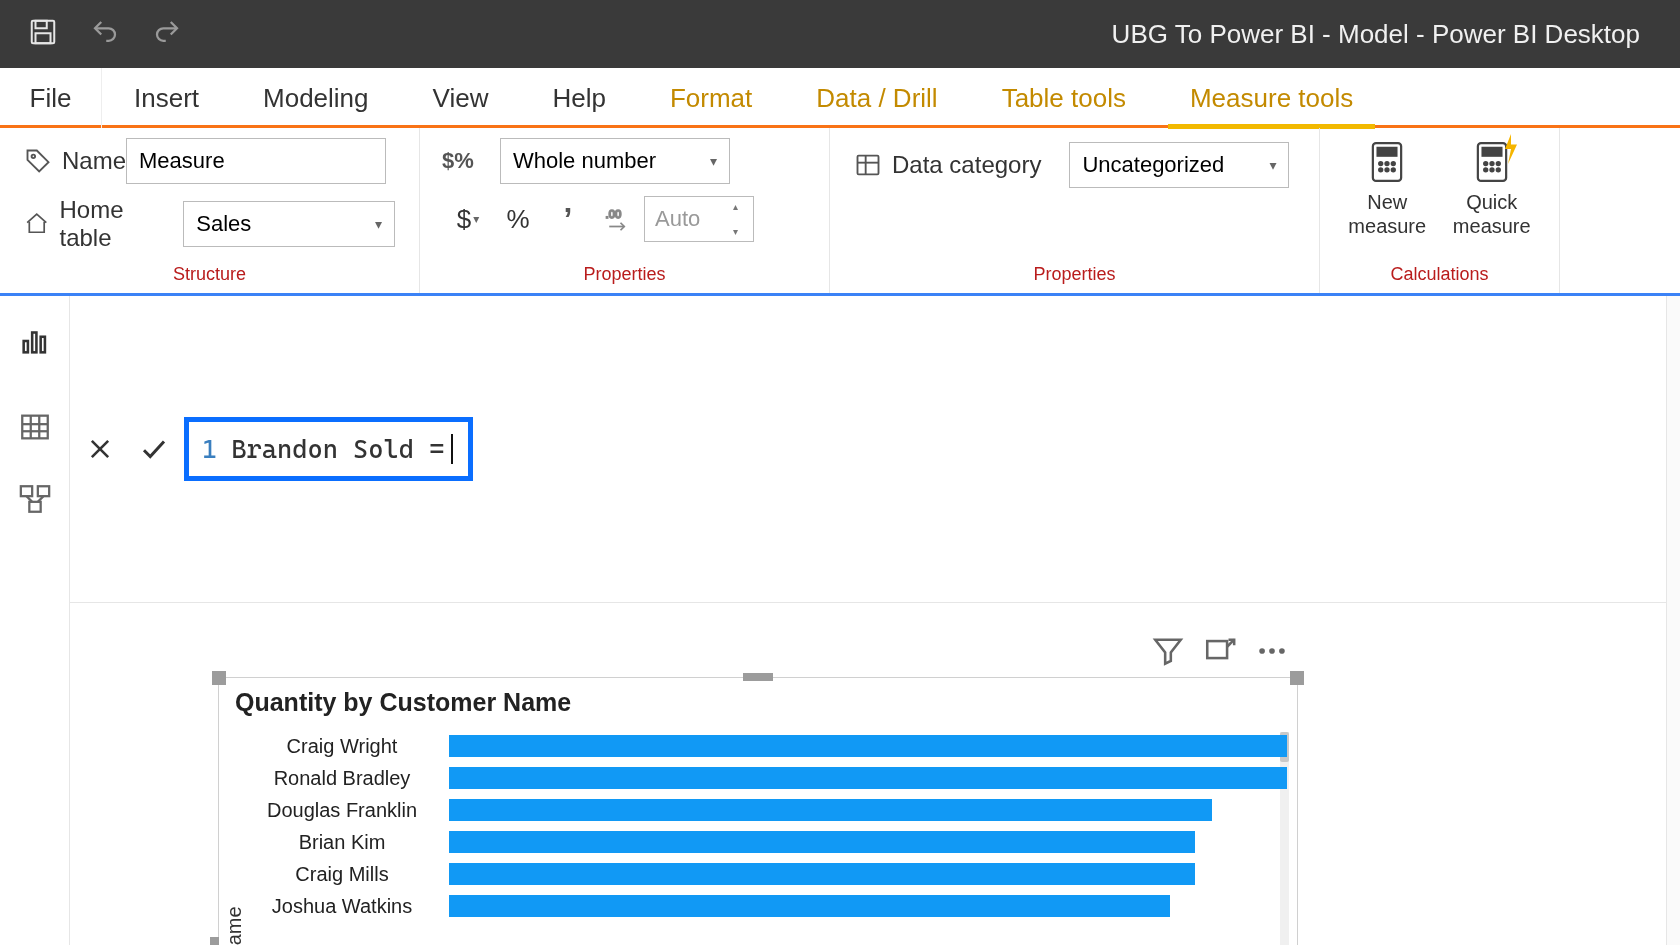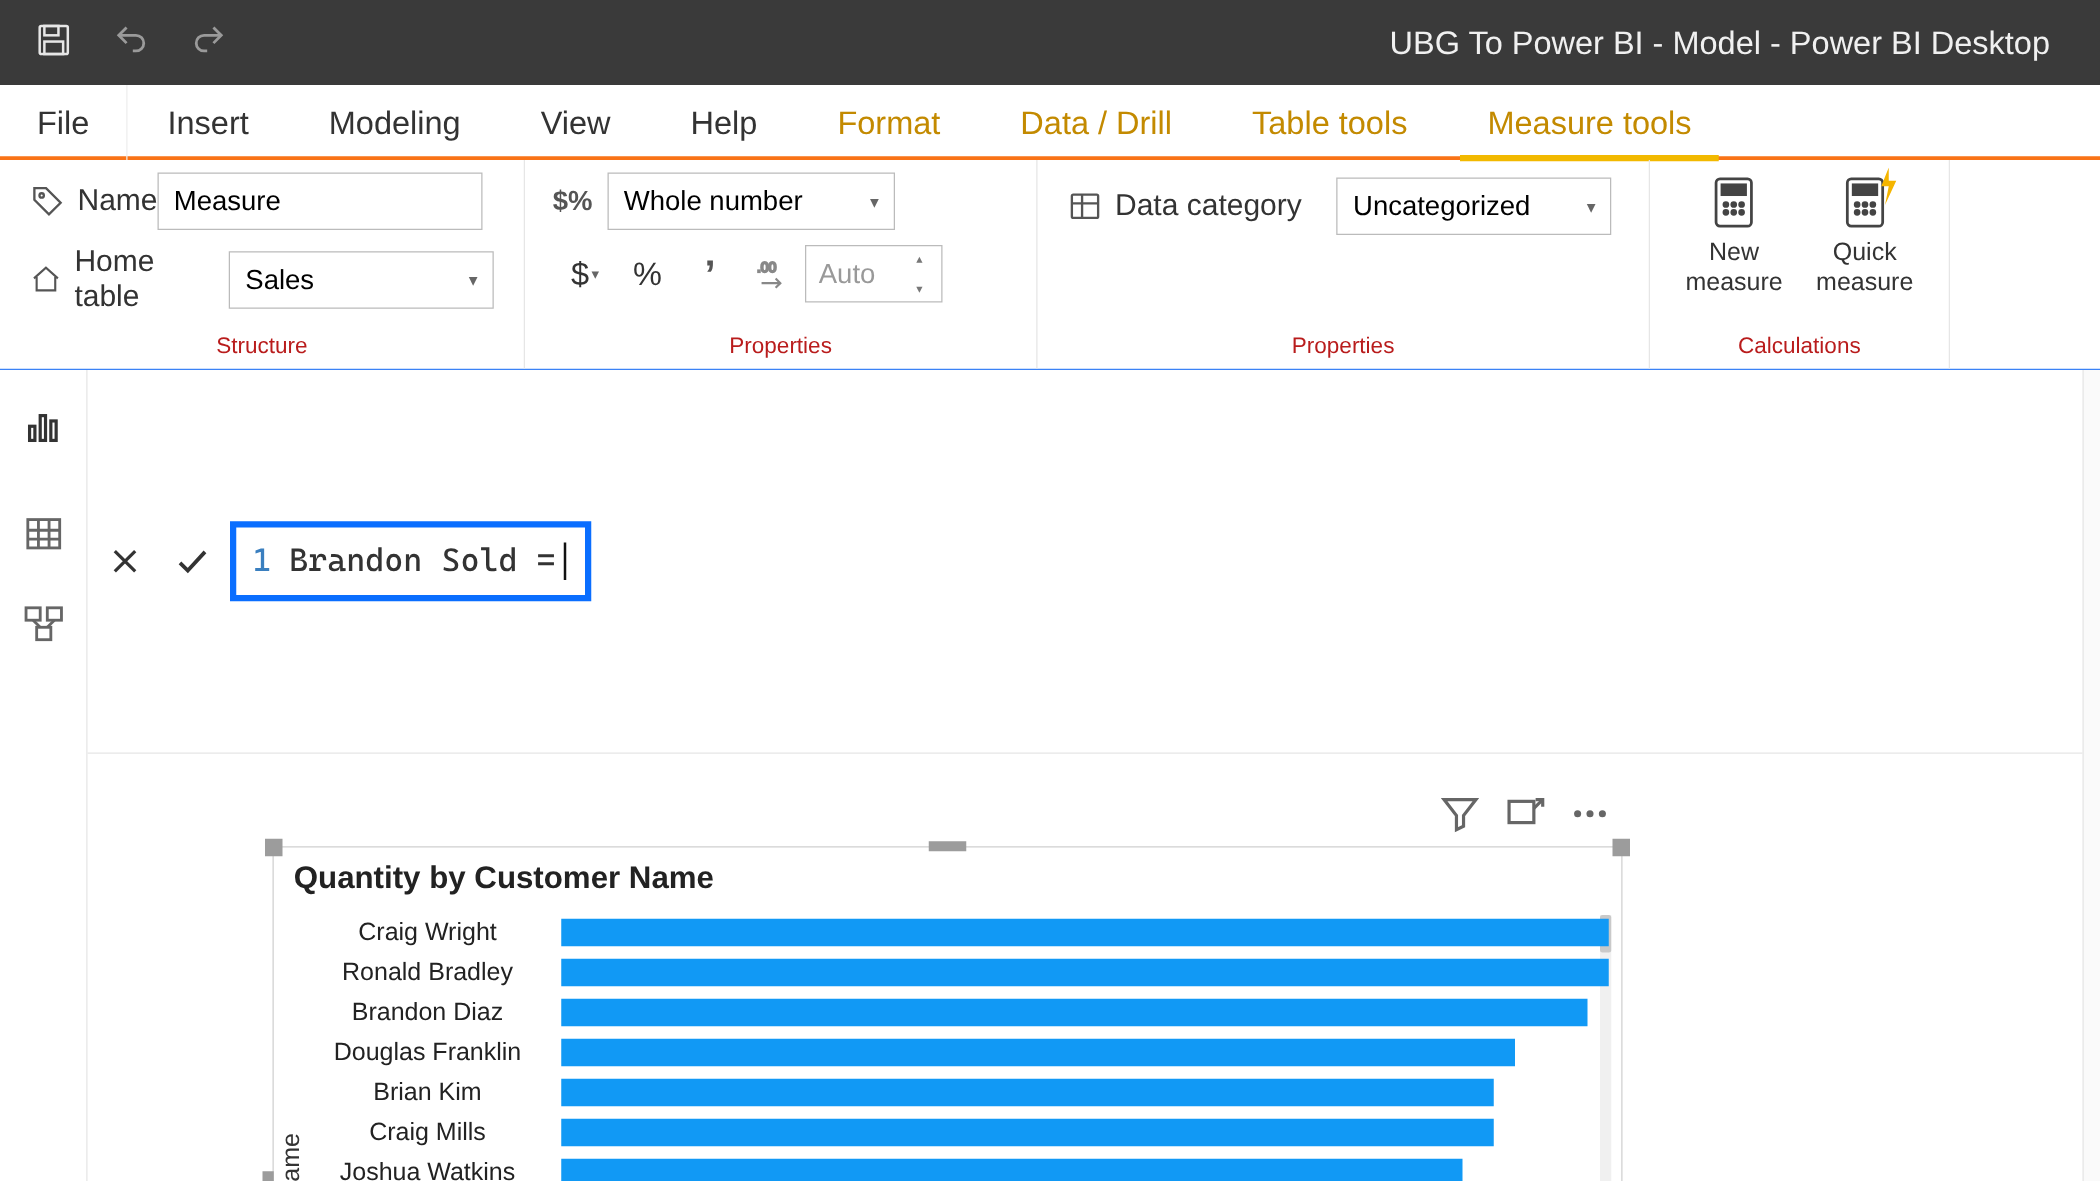--- a/index.html
+++ b/index.html
@@ -13,21 +13,21 @@
 
   
   .ribbon-tabs { height:60px; background:#fff; display:flex; align-items:flex-start; border-bottom:3px solid #f97316; }
   .file-tab { width:102px; height:60px; display:flex; align-items:center; justify-content:center; font-size:26px; color:#333; border-right:1px solid #eee; }
   .tab { padding:0 32px; font-size:26px; color:#333; height:60px; display:flex; align-items:center; cursor:pointer; }
   .tab.context { color:#c38a00; }
   .tab.active { color:#c38a00; position:relative; font-weight:500; }
   .tab.active::after { content:""; position:absolute; left:10px; right:10px; bottom:-1px; height:5px; background:#f2b900; }
 
   
-  .ribbon { background:#fff; border-bottom:1px solid #3b82f6; display:flex; height:168px; }
+  .ribbon { background:#fff; border-bottom:3px solid #3b82f6; display:flex; height:168px; }
   .group { border-right:1px solid #e6e6e6; padding:10px 24px 4px 24px; display:flex; flex-direction:column; position:relative; }
   .group-body { flex:1; display:flex; align-items:flex-start; }
   .group-label { text-align:center; font-size:18px; color:#b91c1c; padding-bottom:4px; }
   .field-row { display:flex; align-items:center; margin-bottom:12px; }
   .field-label { font-size:24px; color:#333; margin-left:10px; }
   .field-icon { width:28px; height:28px; display:flex; align-items:center; justify-content:center; color:#555; }
   .textbox, .select { height:46px; border:1px solid #bbb; background:#fff; font-size:22px; padding:0 12px; display:flex; align-items:center; }
   .select { justify-content:space-between; }
   .chev::after { content:"▾"; color:#666; font-size:14px; margin-left:10px; }
   .fmt-btn { width:48px; height:46px; display:flex; align-items:center; justify-content:center; font-size:26px; color:#333; cursor:pointer; }
@@ -140,21 +140,21 @@
     </div>
     <div class="group-label">Structure</div>
   </div>
 
   <div class="group" style="width:410px">
     <div class="group-body" style="flex-direction:column">
       <div class="field-row">
         <span class="field-icon" style="font-size:22px;">
             <b>$%</b>
           </span>
-        <div class="select chev" style="width:230px; margin-left:14px">
+        <div class="select chev" style="width:230px; margin-left:28px">
             <span>Whole number</span>
           </div>
       </div>
       <div class="fmt-row">
         <div class="fmt-btn">
             <span>$</span>
             <span style="font-size:12px;margin-left:2px;color:#666">▾</span>
           </div>
         <div class="fmt-btn">%</div>
         <div class="fmt-btn" style="font-size:32px;font-weight:bold;color:#555">’</div>
@@ -334,26 +334,20 @@
                   <div class="bar-fill" style="width: 100%;"></div>
                 </div>
               </div>
               <div class="bar-row">
                 <div class="bar-label">Ronald Bradley</div>
                 <div class="bar-track">
                   <div class="bar-fill" style="width: 100%;"></div>
                 </div>
               </div>
               <div class="bar-row">
-                <div class="bar-label">Brandon Diaz</div>
-                <div class="bar-track">
-                  <div class="bar-fill" style="width: 98%;"></div>
-                </div>
-              </div>
-              <div class="bar-row">
                 <div class="bar-label">Douglas Franklin</div>
                 <div class="bar-track">
                   <div class="bar-fill" style="width: 91%;"></div>
                 </div>
               </div>
               <div class="bar-row">
                 <div class="bar-label">Brian Kim</div>
                 <div class="bar-track">
                   <div class="bar-fill" style="width: 89%;"></div>
                 </div>

